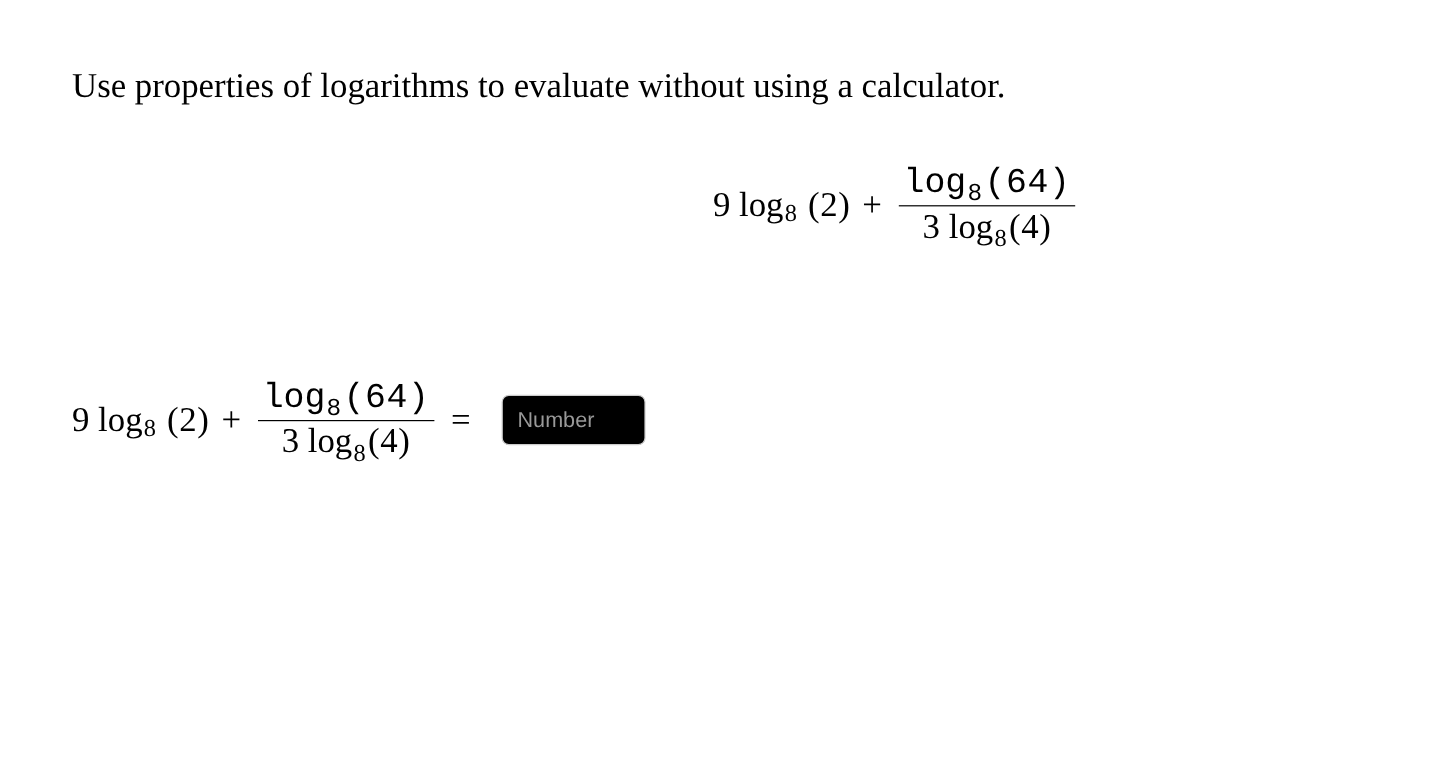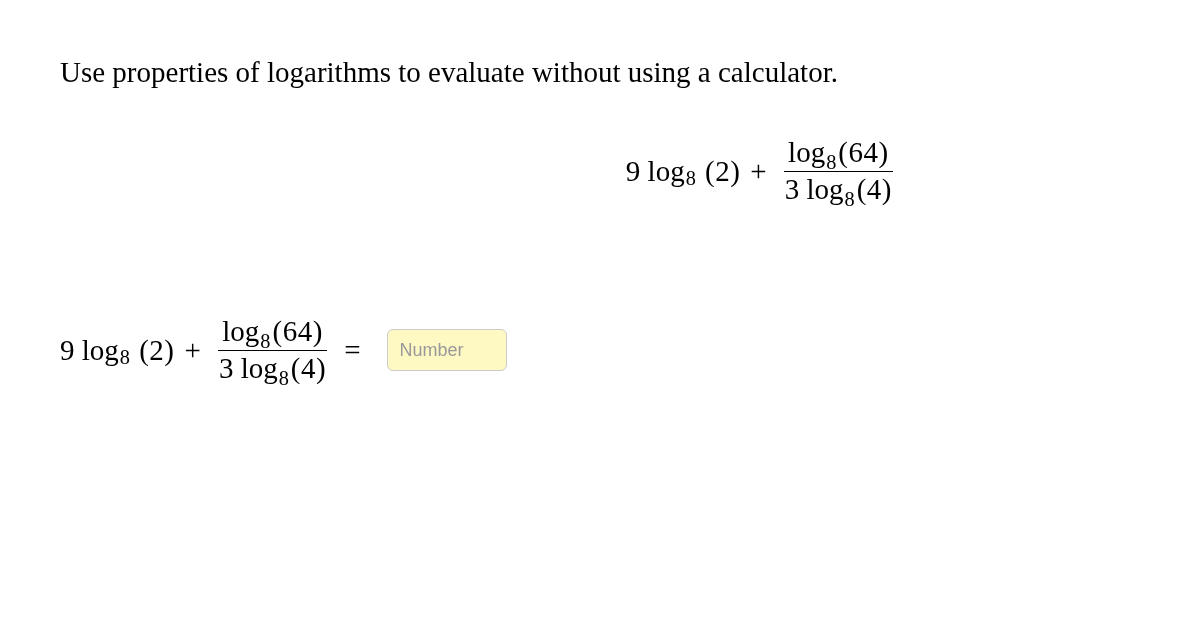--- a/index.html
+++ b/index.html
@@ -57,40 +57,41 @@
       display: inline-flex;
       flex-direction: column;
       align-items: center;
       vertical-align: middle;
       margin: 0 4px;
       line-height: 1.1;
     }
     .frac .num {
       padding: 0 4px 2px 4px;
       border-bottom: 1.5px solid #000;
+      font-family: Liberation Mono, monospace;
     }
     .frac .den {
       padding: 2px 4px 0 4px;
     }
     .plus {
       margin: 0 10px;
     }
     .equals {
       margin: 0 10px;
     }
     .answer-input {
       width: 120px;
       height: 42px;
       border: 1px solid #cccccc;
       border-radius: 6px;
       font-size: 18px;
       font-family: Arial, Helvetica, sans-serif;
       color: #888888;
       padding: 0 12px;
-      background: #fef9c3;
+      background: #000000;
     }
     .answer-input::placeholder {
       color: #999999;
     }
     .paren-space {
       letter-spacing: 0.5px;
     }
   </style>
 </head>
 <body>

